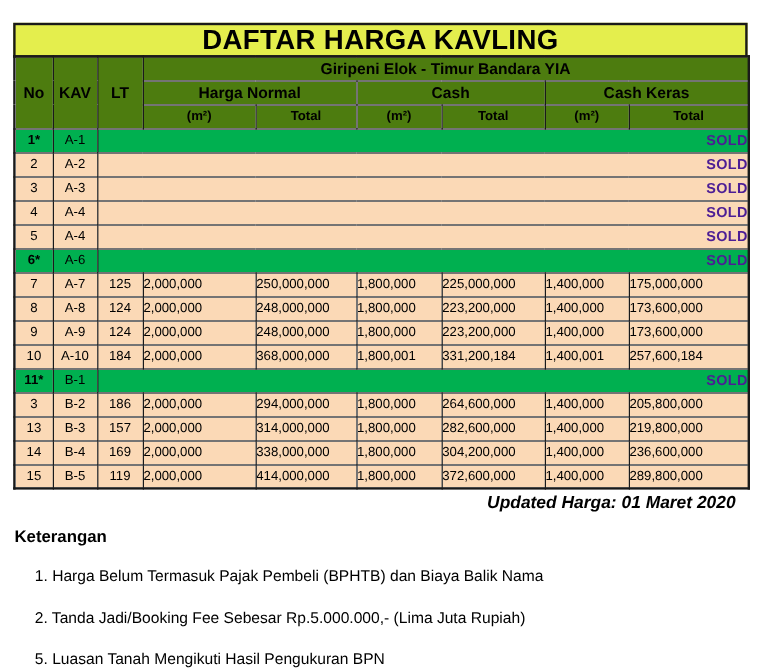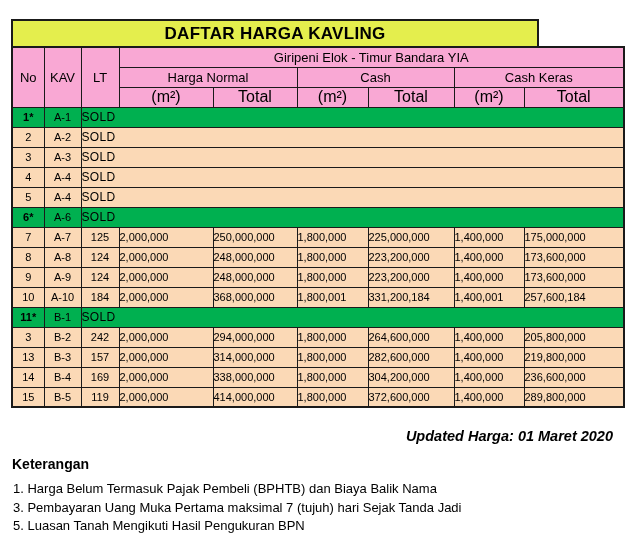--- a/index.html
+++ b/index.html
@@ -9,80 +9,80 @@
     background: #ffffff;
     font-family: "Liberation Sans", sans-serif;
     color: #000;
   }
   .wrap {
     position: absolute;
     left: 11px; top: 19px;
     width: 612px;
   }
   .title-bar {
-    width: 528px; height: 29px;
+    width: 612px; height: 29px;
     background: #e4ee4d;
     border: 2px solid #1a1a1a;
     display: flex; align-items: center; justify-content: center;
-    font-weight: bold; font-size: 17px;
+    font-weight: bold; font-size: 23px;
     letter-spacing: 0.3px;
   }
   table.price {
     margin-top: -2px;
     width: 612px;
     border-collapse: collapse;
     table-layout: fixed;
     border: 2px solid #1a1a1a;
   }
   table.price th, table.price td {
     border: 1px solid #1a1a1a;
     padding: 0;
     height: 20px;
     overflow: hidden;
     white-space: nowrap;
     vertical-align: middle;
   }
   thead th {
-    background: #f9a8d4;
-    font-weight: normal;
+    background: #4d7c0f;
+    font-weight: bold;
     font-size: 13px;
     text-align: center;
   }
-  thead th.sub { font-size: 16px; }
+  thead th.sub { font-size: 11px; }
   tbody td { background: #fbd9b6; font-size: 11px; }
   tbody tr.green td { background: #00b050; }
   td.center { text-align: center; }
   td.bold { font-weight: bold; }
   td.num { padding-right: 5px; }
   td.sold {
-    color: #000000;
-    font-weight: normal;
+    color: #4c1d95;
+    font-weight: bold;
     font-size: 12px;
-    text-align: left;
+    text-align: right;
     letter-spacing: 0.3px;
   }
   .updated {
-    margin-top: 20px;
+    margin-top: 3px;
     padding-right: 10px;
     text-align: right;
     font-weight: bold;
     font-style: italic;
     font-size: 14.5px;
   }
   .notes { margin-top: 12px; }
   .notes-heading {
     font-weight: bold;
     font-size: 14px;
     margin: 0 0 8px 1px;
   }
   .notes ul { list-style: none; margin: 0; padding: 0 0 0 2px; }
   .notes li {
     font-size: 13px;
     line-height: 18.6px;
-    margin: 0;
+    margin: 16px;
   }
 </style>
 </head>
 <body>
 
 <div class="wrap">
 
   <div class="title-bar">DAFTAR HARGA KAVLING</div>
 
   <table class="price">
@@ -194,21 +194,21 @@
           <td class="num">257,600,184</td>
         </tr>
         <tr class="green">
           <td class="center bold">11*</td>
           <td class="center">B-1</td>
           <td class="sold" colspan="7">SOLD</td>
         </tr>
         <tr>
           <td class="center">3</td>
           <td class="center">B-2</td>
-          <td class="center">242</td>
+          <td class="center">186</td>
           <td class="num">2,000,000</td>
           <td class="num">294,000,000</td>
           <td class="num">1,800,000</td>
           <td class="num">264,600,000</td>
           <td class="num">1,400,000</td>
           <td class="num">205,800,000</td>
         </tr>
         <tr>
           <td class="center">13</td>
           <td class="center">B-3</td>
@@ -244,18 +244,18 @@
         </tr>
       </tbody>
   </table>
 
   <div class="updated">Updated Harga: 01 Maret 2020</div>
 
   <div class="notes">
     <div class="notes-heading">Keterangan</div>
     <ul>
       <li>1. Harga Belum Termasuk Pajak Pembeli (BPHTB) dan Biaya Balik Nama</li>
-      <li>3. Pembayaran Uang Muka Pertama maksimal 7 (tujuh) hari Sejak Tanda Jadi</li>
+      <li>2. Tanda Jadi/Booking Fee Sebesar Rp.5.000.000,- (Lima Juta Rupiah)</li>
       <li>5. Luasan Tanah Mengikuti Hasil Pengukuran BPN</li>
     </ul>
   </div>
 
 </div>
 
 </body></html>

